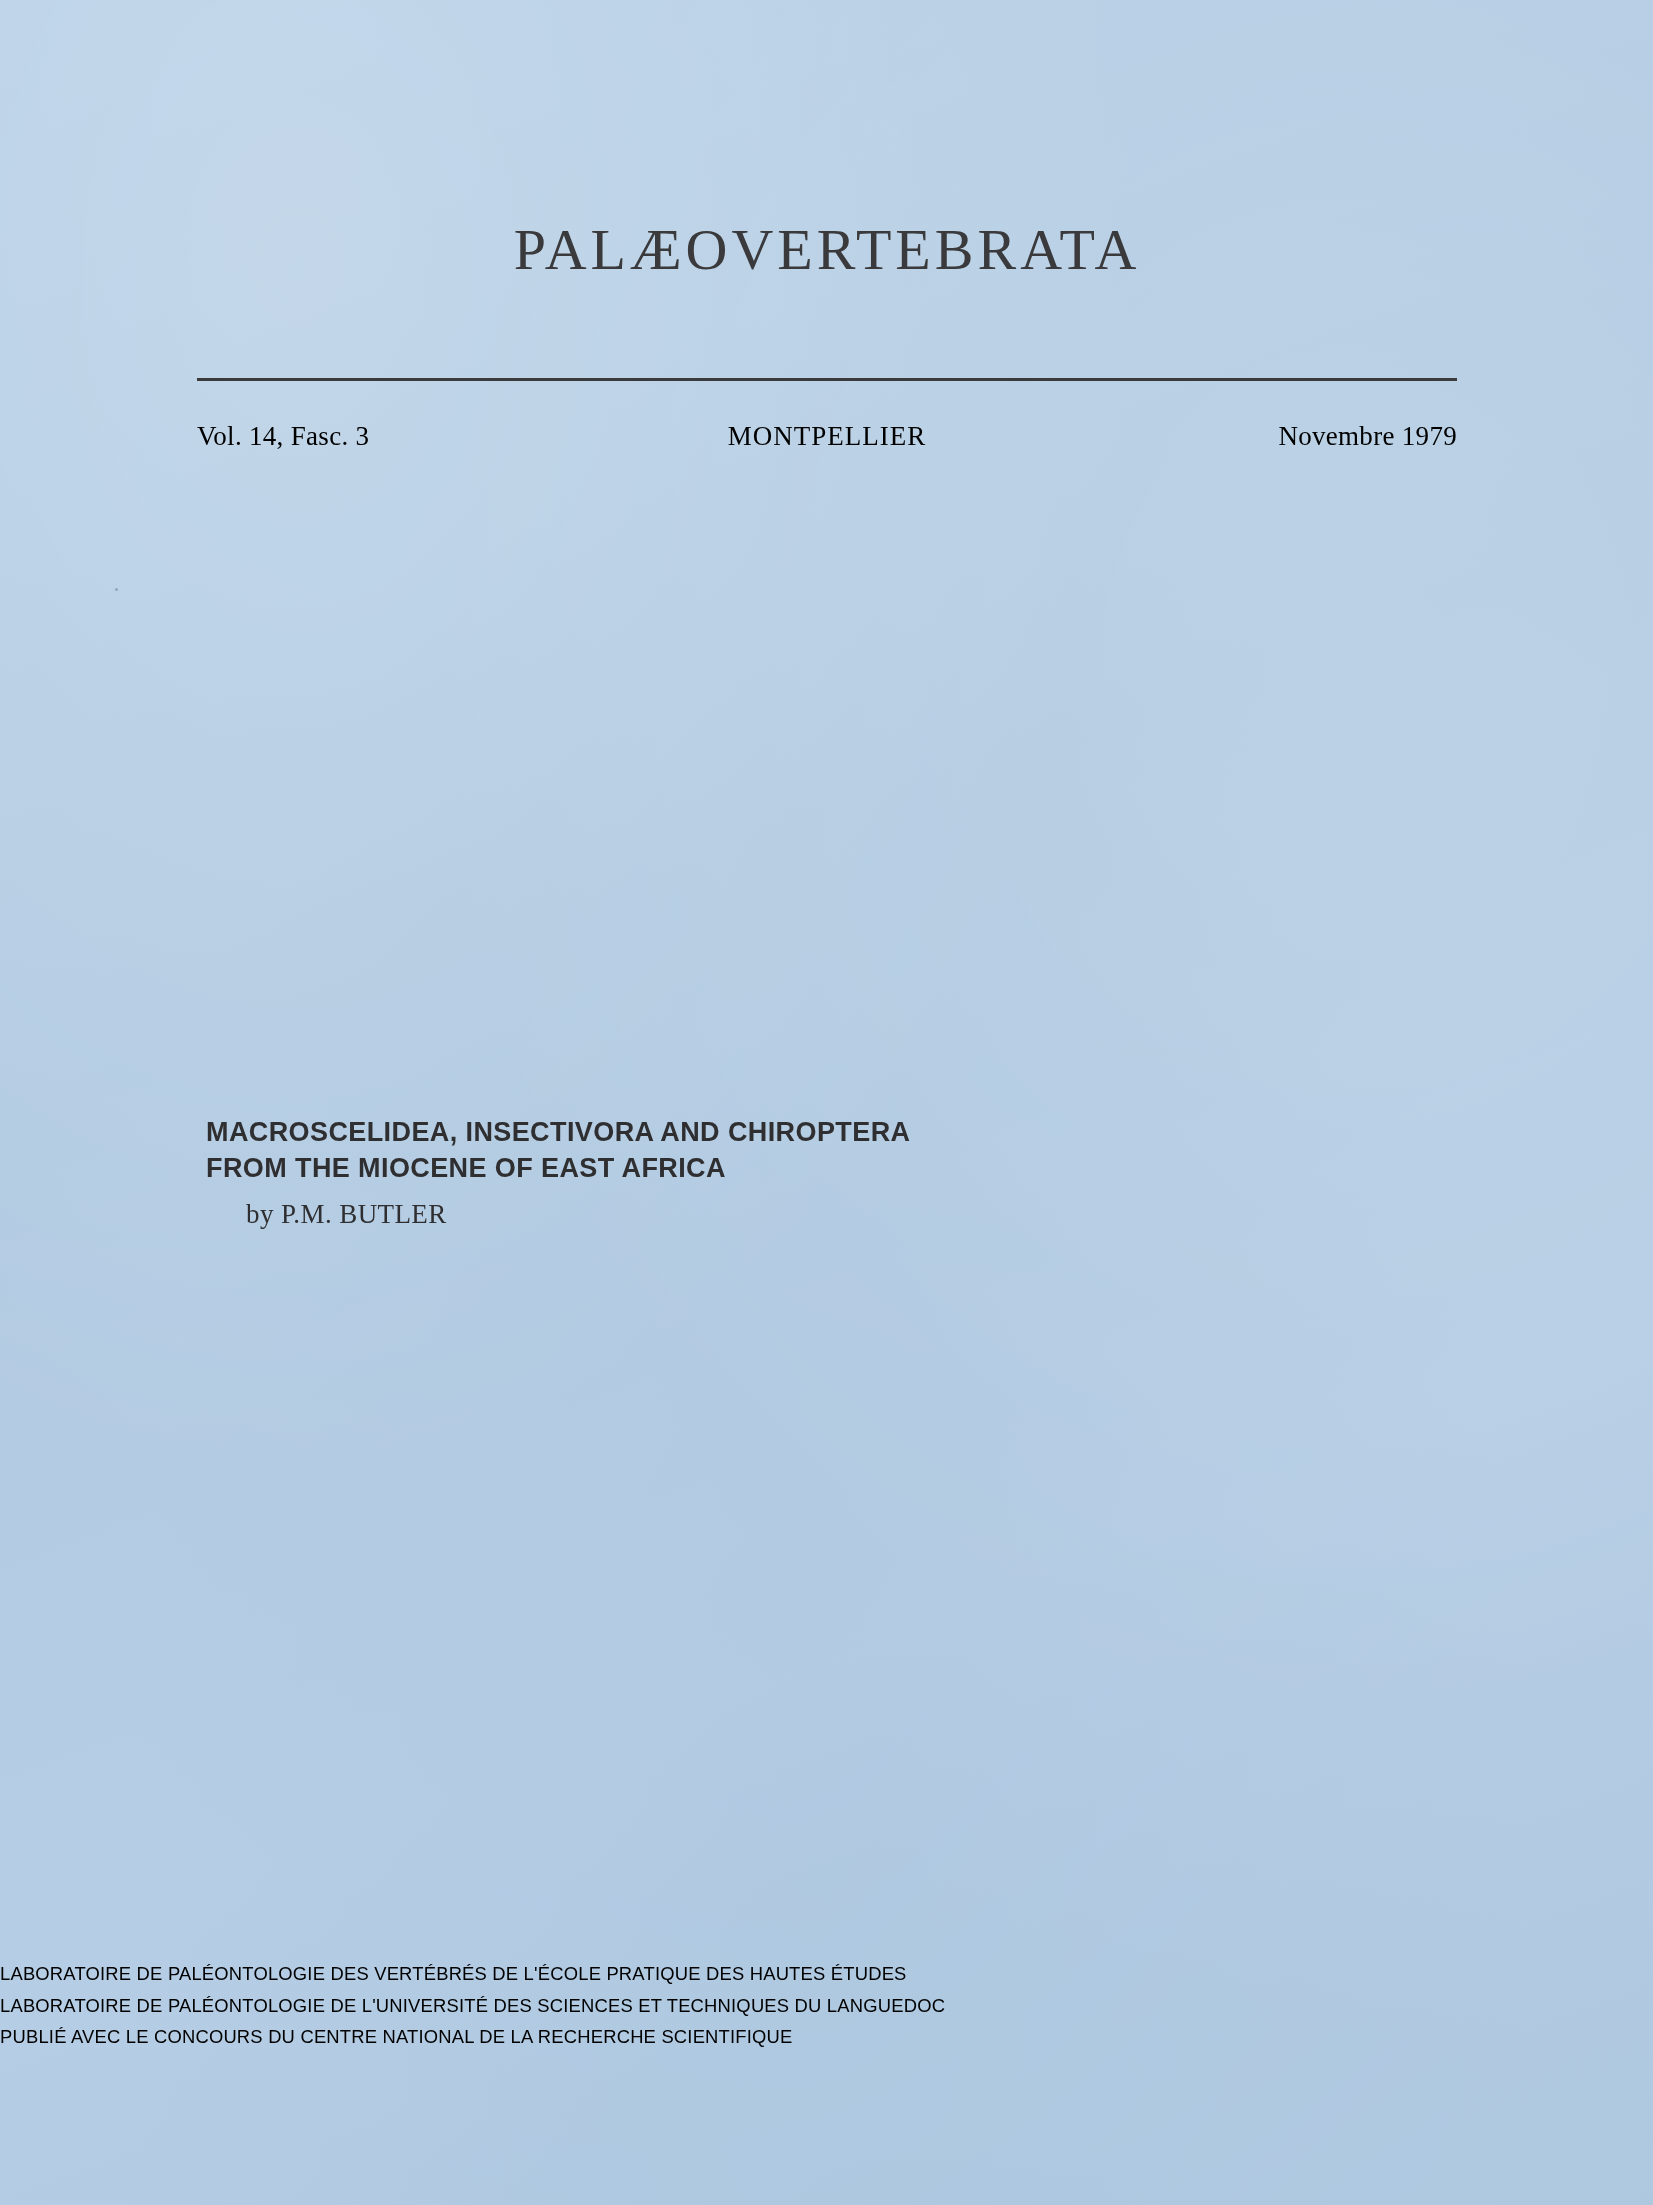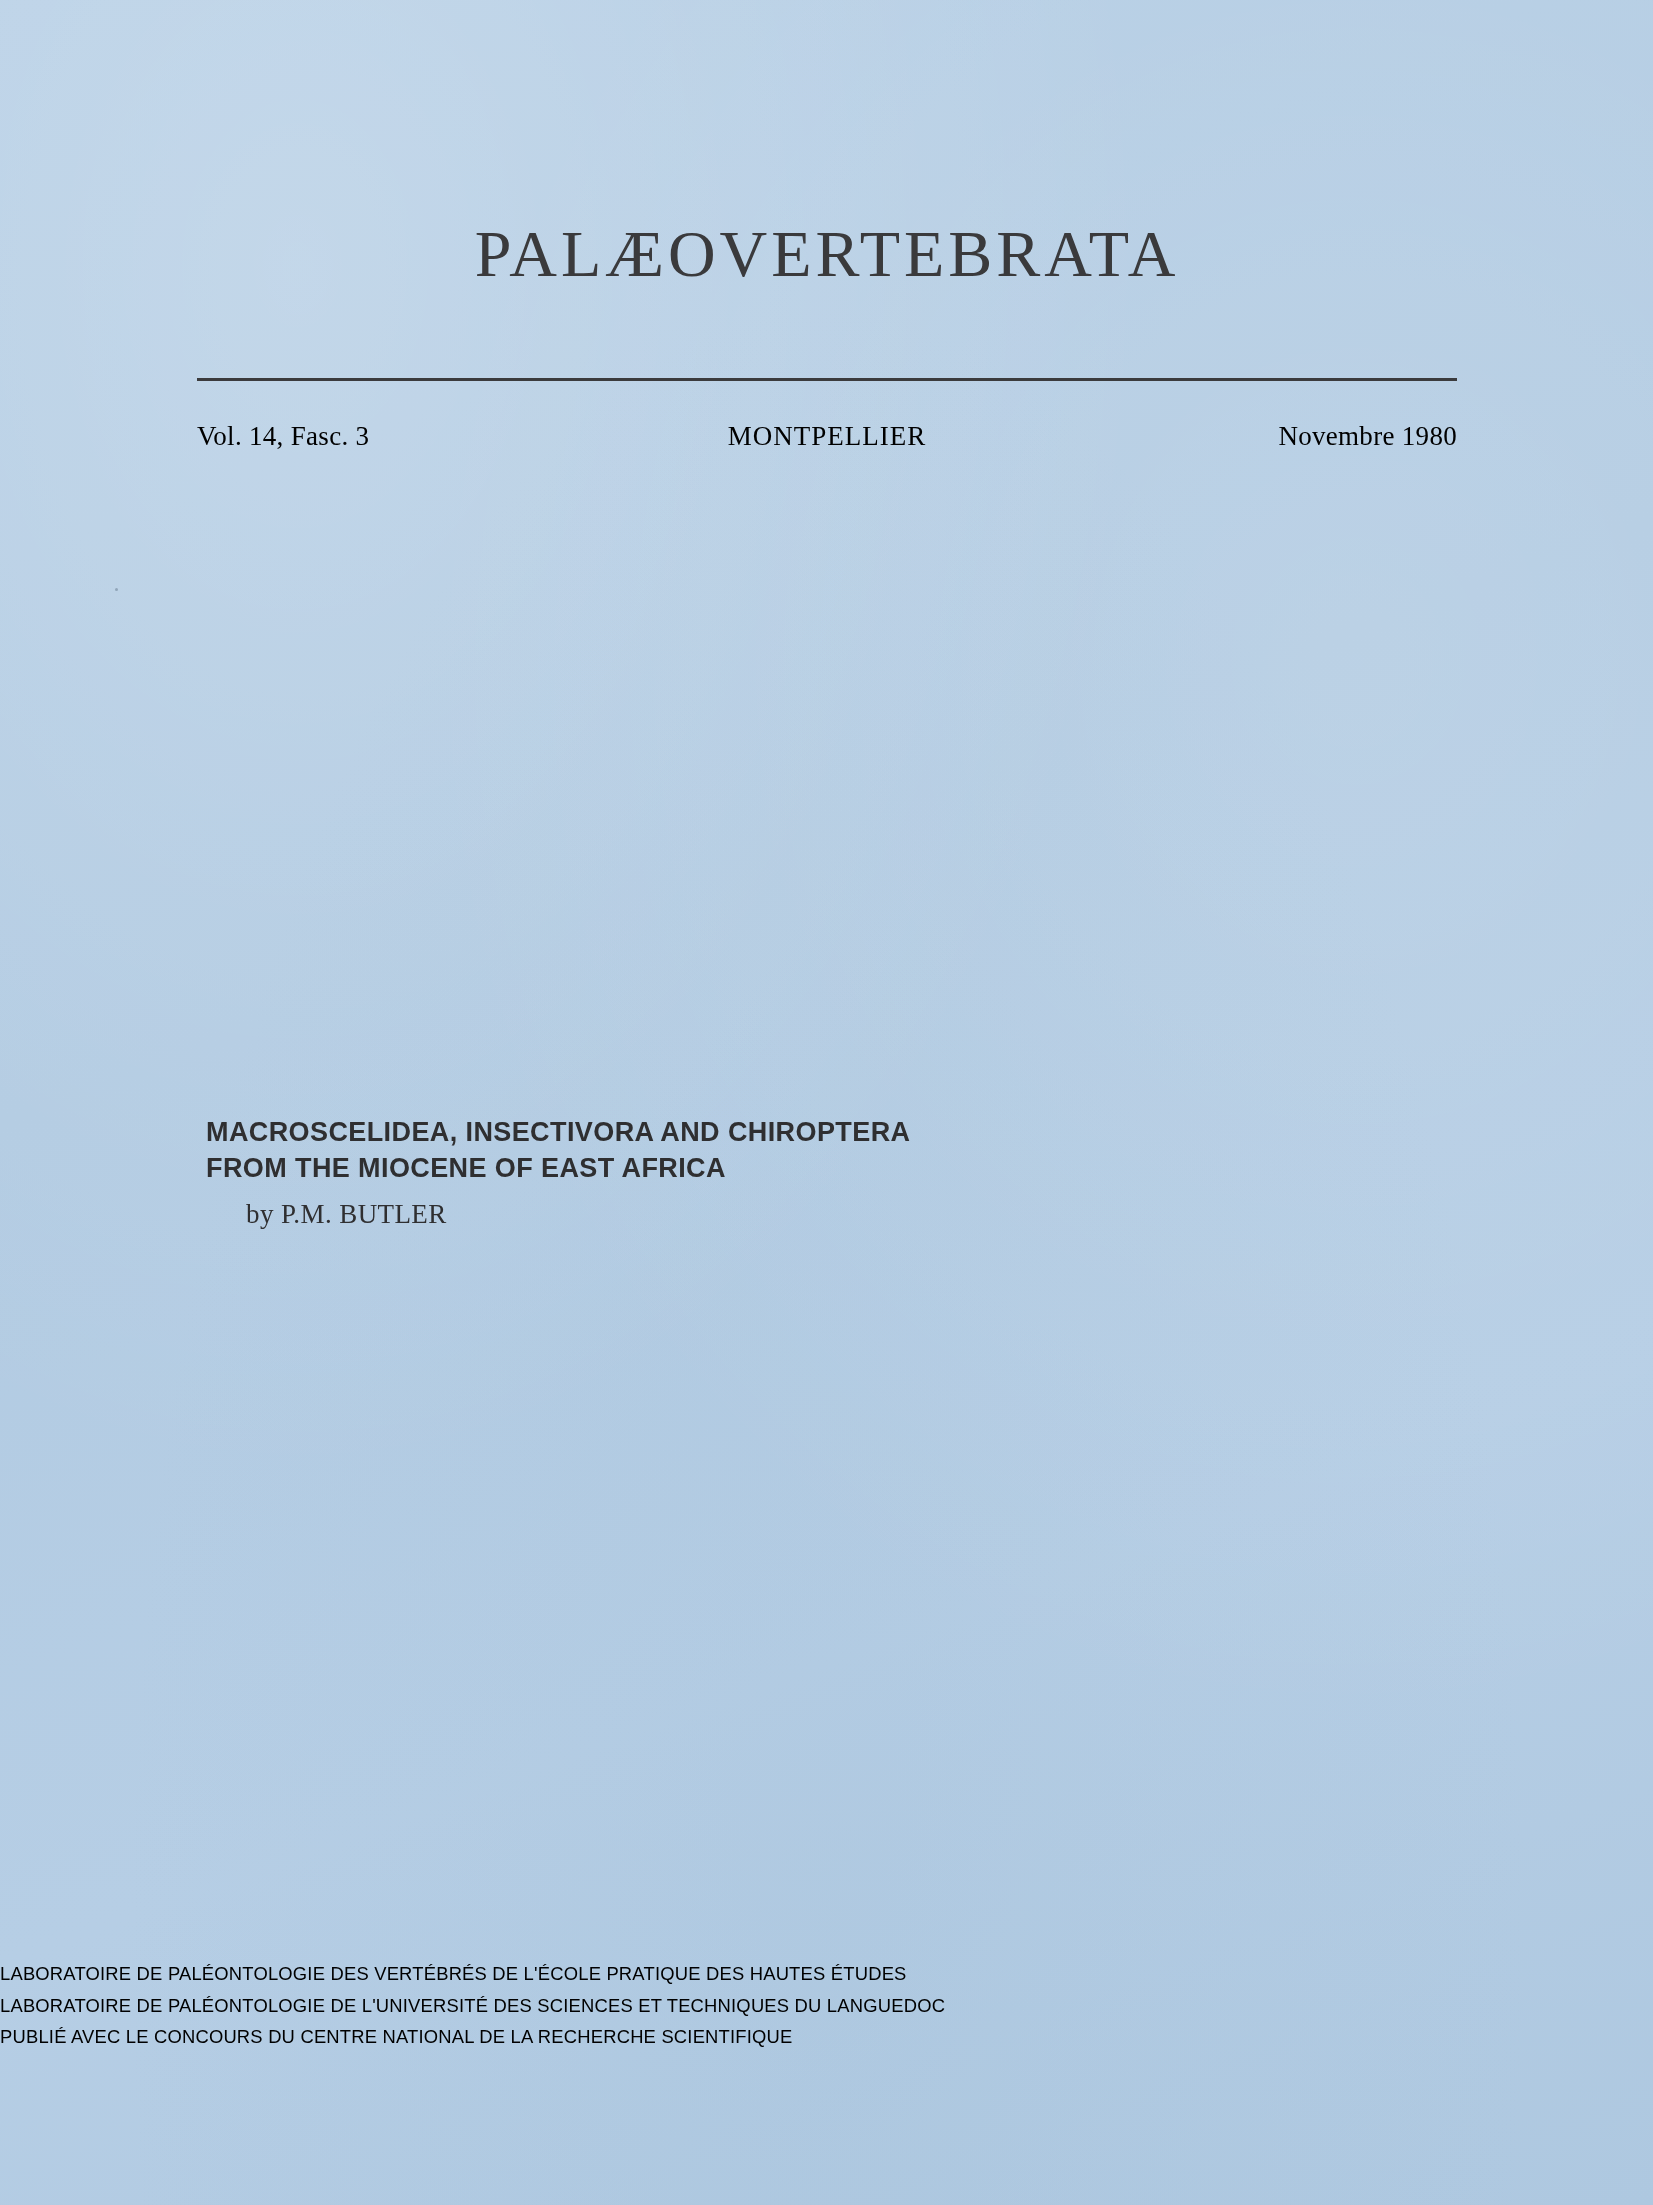--- a/index.html
+++ b/index.html
@@ -36,21 +36,21 @@
   
   .masthead {
     position: absolute;
     left: 0;
     right: 0;
     top: 221px;
     text-align: center;
   }
   .journal-title {
     font-family: "Liberation Serif", serif;
-    font-size: 66px;
+    font-size: 58px;
     letter-spacing: 4px;
     font-weight: 400;
     color: #3a3a3c;
     line-height: 1;
     margin: 0;
     white-space: nowrap;
   }
 
   .masthead-rule {
     position: absolute;
@@ -139,21 +139,21 @@
 
   <div class="masthead">
     <h1 class="journal-title">PALÆOVERTEBRATA</h1>
   </div>
 
   <div class="masthead-rule"></div>
 
   <div class="issue-line">
     <span class="left">Vol. 14, Fasc. 3</span>
     <span class="center">MONTPELLIER</span>
-    <span class="right">Novembre 1980</span>
+    <span class="right">Novembre 1979</span>
   </div>
 
   <div class="speck"></div>
 
   <div class="article">
     <div class="article-title">
       <div>MACROSCELIDEA, INSECTIVORA AND CHIROPTERA</div>
       <div>FROM THE MIOCENE OF EAST AFRICA</div>
     </div>
     <div class="article-author">by P.M. BUTLER</div>

